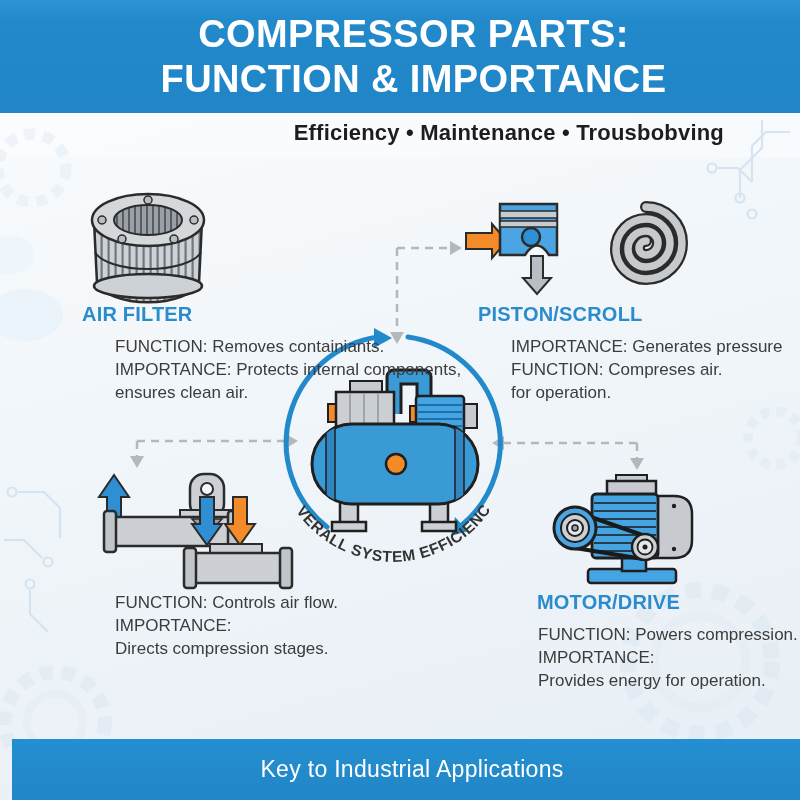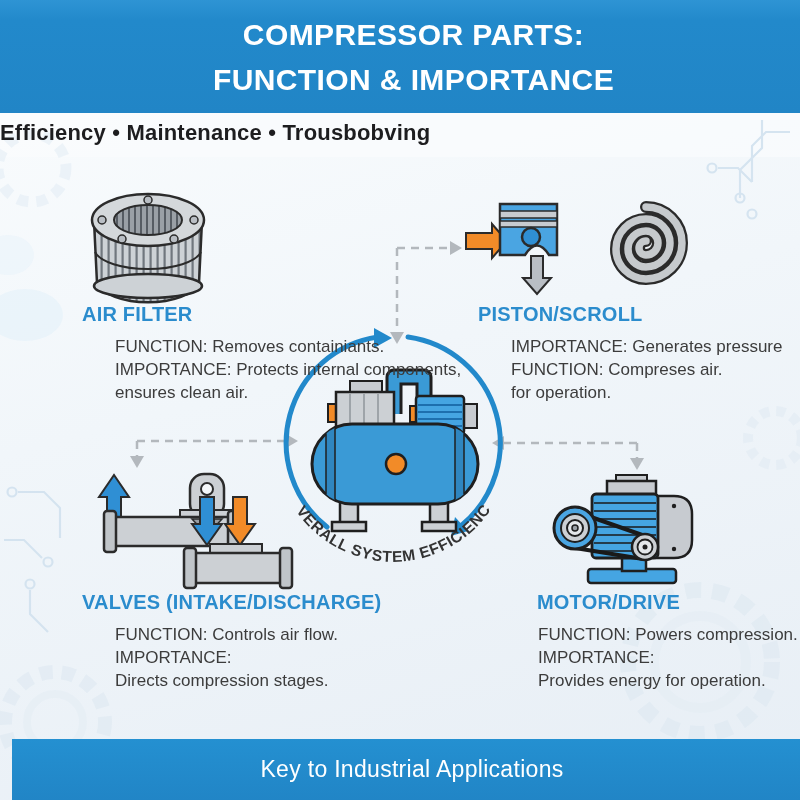--- a/index.html
+++ b/index.html
@@ -7,25 +7,25 @@
     position:relative;width:800px;height:800px;overflow:hidden;
     font-family:"Liberation Sans","DejaVu Sans",sans-serif;
     background:linear-gradient(165deg,#fbfdfe 0%,#f1f6fa 45%,#e7eef5 100%);
   }
   .hdr{
     position:absolute;top:0;left:0;width:800px;height:113px;
     background:linear-gradient(180deg,#2e94d4 0%,#2289cb 18%,#2185c6 100%);
     color:#fff;text-align:center;z-index:5;
   }
   .hdr .t{
-    padding-top:12px;font-size:30px;line-height:45px;font-weight:700;letter-spacing:.4px;margin-left:27px;
+    padding-top:12px;font-size:38px;line-height:45px;font-weight:700;letter-spacing:.4px;margin-left:27px;
   }
   .subband{position:absolute;top:113px;left:0;width:800px;height:44px;background:rgba(250,252,254,.65);z-index:2;}
   .subtitle{
-    position:absolute;top:120px;left:0;width:724px;text-align:left;
+    position:absolute;top:120px;left:0;width:724px;text-align:right;
     font-size:22px;font-weight:600;color:#1d1d1f;letter-spacing:.2px;z-index:6;
   }
   .layer{position:absolute;top:0;left:0;z-index:3;}
   .sec{position:absolute;z-index:6;}
   .sec .st{font-size:20px;font-weight:700;color:#2b8ccd;letter-spacing:.2px;margin-bottom:9px;}
   .sec .ln{font-size:17px;line-height:23px;color:#3c3c3c;white-space:nowrap;margin-left:33px;}
   .sec-air{left:82px;top:303px;width:350px;}
   .sec-piston{left:478px;top:303px;width:300px;}
   .sec-valves{left:82px;top:591px;width:350px;}
   .sec-motor{left:505px;top:591px;width:280px;}
@@ -229,21 +229,20 @@
   </div>
 
   <div class="sec sec-piston">
     <div class="st">PISTON/SCROLL</div>
     <div class="ln">IMPORTANCE: Generates pressure</div>
     <div class="ln">FUNCTION: Compreses air.</div>
     <div class="ln">for operation.</div>
   </div>
 
   <div class="sec sec-valves">
-    <div class="st">VALVES (INTAKE/DISCHARGE)</div>
     <div class="ln">FUNCTION: Controls air flow.</div>
     <div class="ln">IMPORTANCE:</div>
     <div class="ln">Directs compression stages.</div>
   </div>
 
   <div class="sec sec-motor">
     <div class="st">MOTOR/DRIVE</div>
     <div class="ln">FUNCTION: Powers compression.</div>
     <div class="ln">IMPORTANCE:</div>
     <div class="ln">Provides energy for operation.</div>

